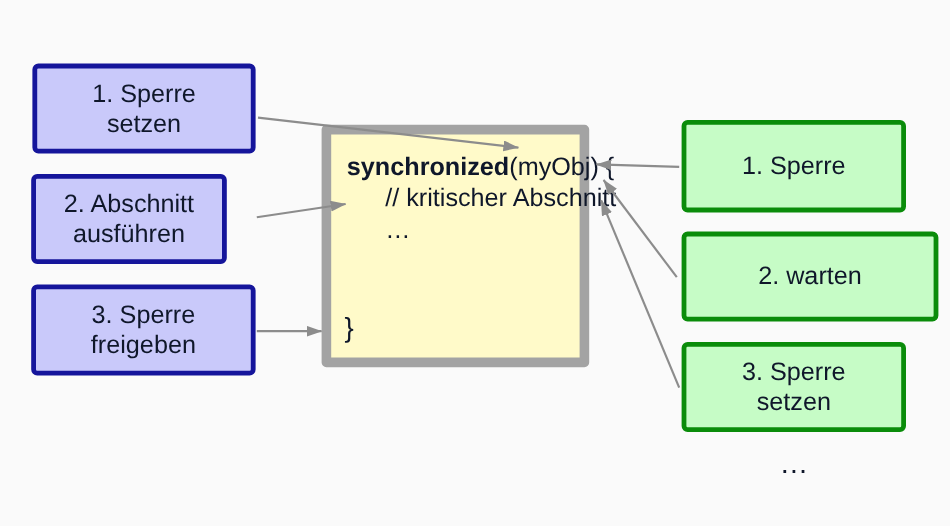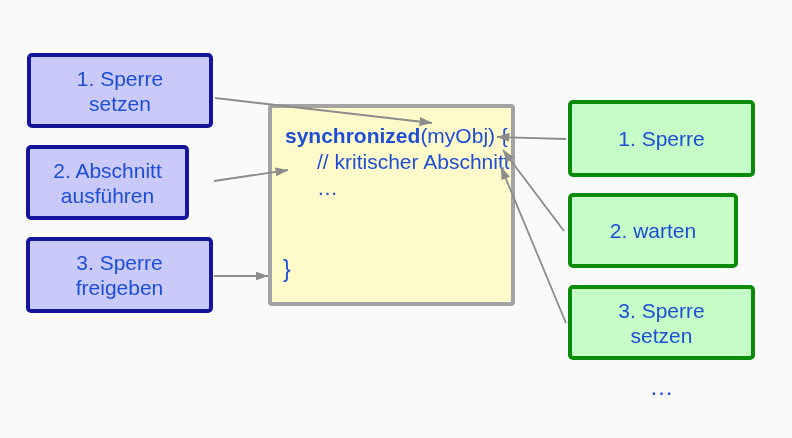--- a/index.html
+++ b/index.html
@@ -1,36 +1,36 @@
 <!DOCTYPE html>
 <html><head>
 <meta charset="utf-8">
 <style>
   html,body{margin:0;padding:0;}
   .stage{
     position:relative;width:792px;height:438px;
     background:#fafafa;overflow:hidden;
-    font-family:"Liberation Sans",sans-serif;color:#1d4ed8;
+    font-family:"Liberation Sans",sans-serif;color:#0f172a;
   }
   .box{
     position:absolute;box-sizing:border-box;
     display:flex;flex-direction:column;justify-content:center;align-items:center;
     font-size:21px;line-height:25px;text-align:center;
   }
   .box-blue{background:#c9c9fa;border:4px solid #15159b;border-radius:5px;}
   .box-green{background:#c6fcc6;border:4px solid #0a8c0a;border-radius:5px;}
   #blue1{left:27px;top:53px;width:186px;height:75px;}
   #blue2{left:26px;top:145px;width:163px;height:75px;}
   #blue3{left:26px;top:237px;width:187px;height:76px;}
   #green1{left:568px;top:100px;width:187px;height:77px;}
-  #green2{left:568px;top:193px;width:170px;height:75px;}
+  #green2{left:568px;top:193px;width:214px;height:75px;}
   #green3{left:568px;top:285px;width:187px;height:75px;}
   .code-box{
-    position:absolute;left:268px;top:104px;width:247px;height:202px;
-    box-sizing:border-box;background:#fffac9;border:4px solid #a3a3a3;border-radius:4px;padding-left:28px;
+    position:absolute;left:268px;top:104px;width:223px;height:202px;
+    box-sizing:border-box;background:#fffac9;border:8px solid #a3a3a3;border-radius:4px;padding-left:28px;
   }
   .code-lines{position:absolute;left:13px;top:15px;font-size:21px;line-height:26px;white-space:nowrap;}
   .code-line1 .kw{font-weight:bold;}
   .code-indent{margin-left:32px;}
   .code-brace{position:absolute;left:11px;top:148px;font-size:23px;}
   .trailing-dots{
     position:absolute;left:568px;top:374px;width:187px;
     text-align:center;font-size:24px;line-height:26px;
   }
   svg.arrows{position:absolute;left:0;top:0;pointer-events:none;}

